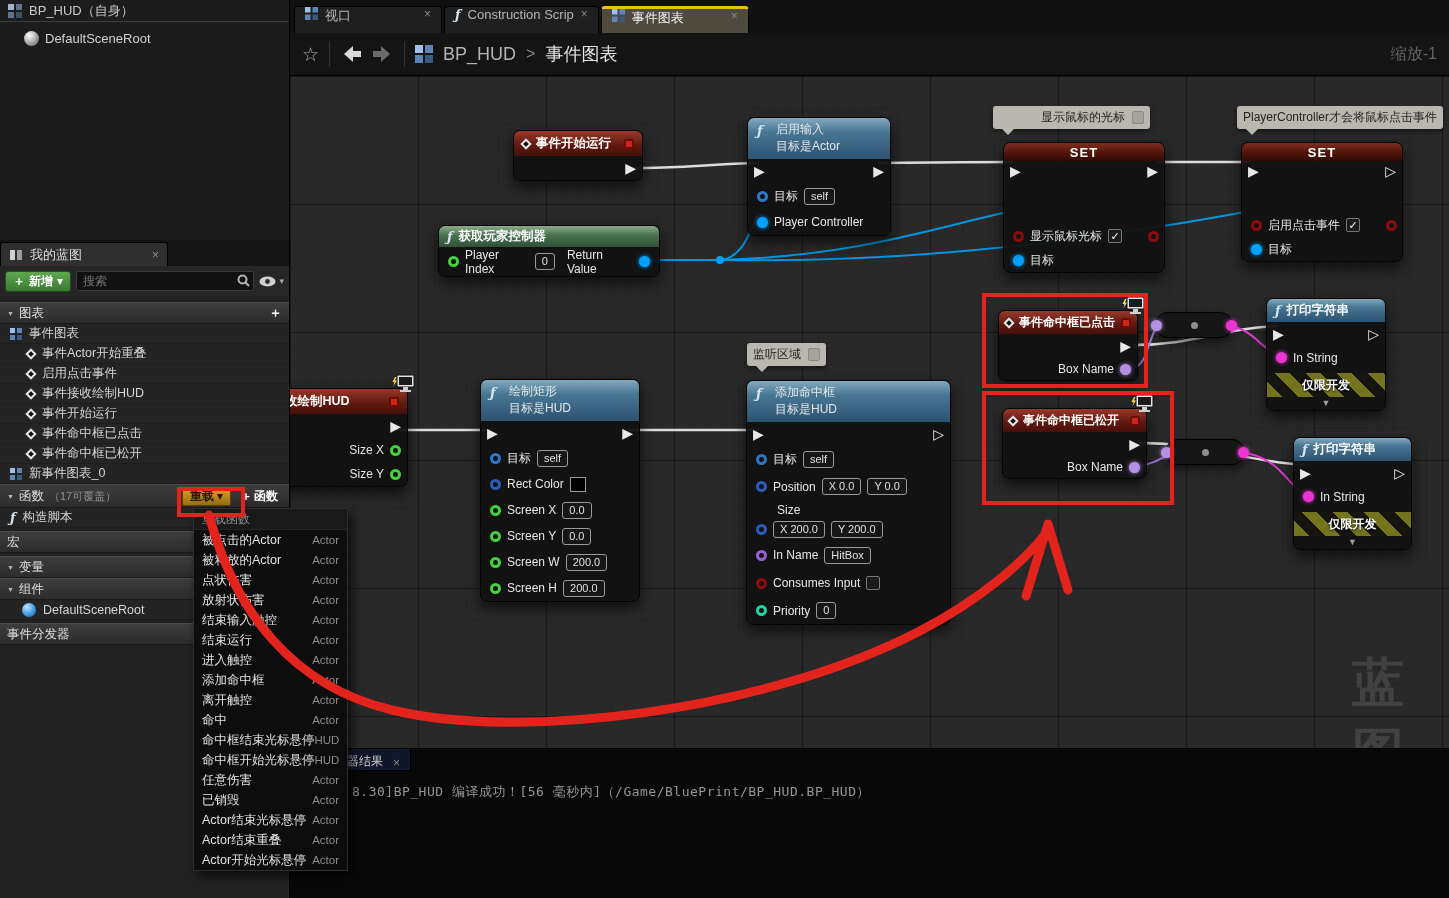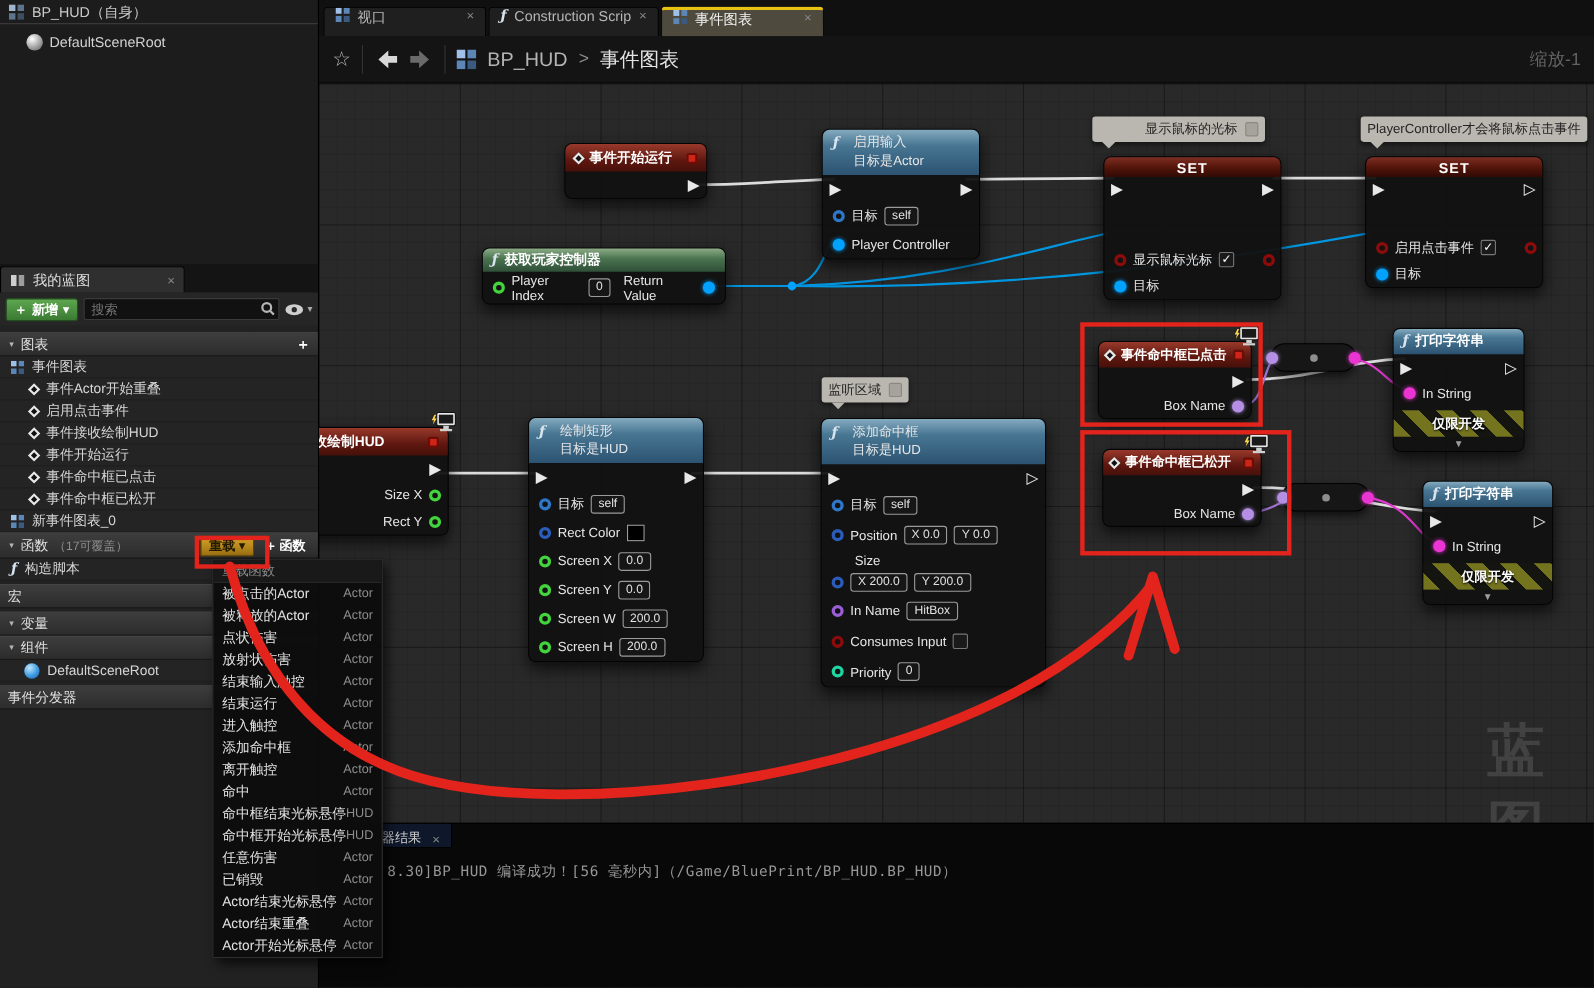--- a/index.html
+++ b/index.html
@@ -479,21 +479,21 @@
     </div>
     <div class="execrow">
         <span></span>
         <span class="exec">▶</span>
       </div>
     <div class="row right" style="height:24px;">
       <span>Size X</span>
       <span class="pin donut" style="--c:#43d33c"></span>
     </div>
     <div class="row right" style="height:24px;">
-      <span>Rect Y</span>
+      <span>Size Y</span>
       <span class="pin donut" style="--c:#43d33c"></span>
     </div>
   </div>
 
   <div class="node" style="left:190px; top:303px; width:160px;">
     <div class="nh2 hdr-fn">
       <span class="fico">ƒ</span>
       <div class="t">绘制矩形</div>
       <div class="sub">目标是HUD</div>
     </div>

